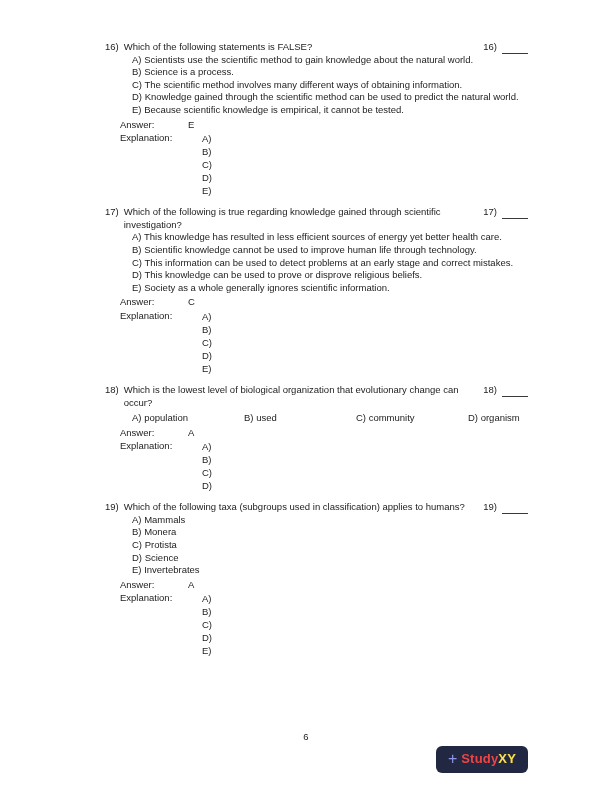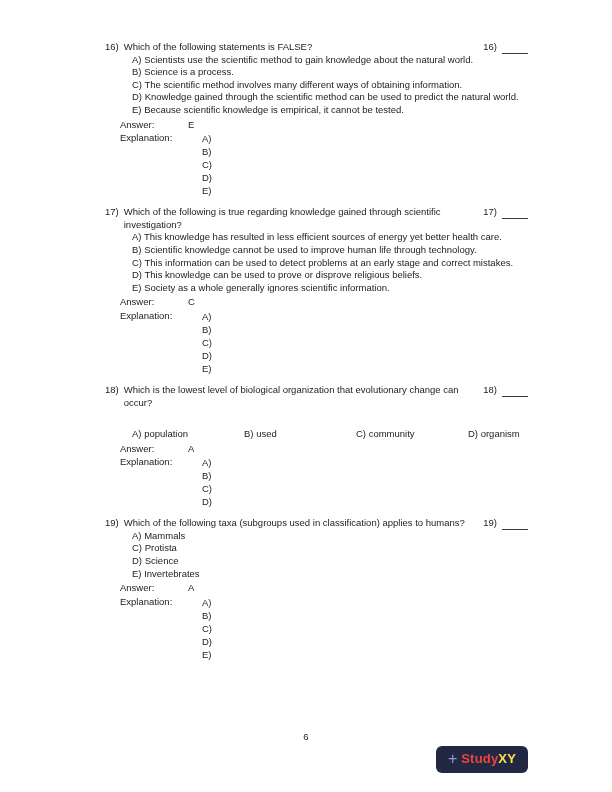--- a/index.html
+++ b/index.html
@@ -15,21 +15,21 @@
   .q-row { display:flex; justify-content:space-between; align-items:flex-start; }
   .q-line { display:flex; }
   .q-num { margin-right:5px; white-space:nowrap; }
   .q-margin { white-space:nowrap; margin-left:10px; display:flex; align-items:flex-end; }
   .blank {
     display:inline-block; width:26px; height:10px;
     border-bottom:1px solid #3a3a3a; margin-left:5px;
   }
   .options { margin-left:27px; }
   .option { white-space:nowrap; }
-  .options-inline { display:flex; margin-left:27px; margin-top:19px;align-items:center; }
+  .options-inline { display:flex; margin-left:27px; margin-top:3px;align-items:center; }
   .option-inline { width:112px; white-space:nowrap; }
   .option-inline:last-child { width:auto; }
   .answer-line { margin-left:15px; margin-top:2px; display:flex; }
   .label-w { width:68px; flex:0 0 68px; }
   .explanation { margin-left:15px; margin-top:1px; display:flex; align-items:flex-start;gap:14px; }
   .exp-items > div { line-height:13px; }
   .footer-page-num {
     position:absolute; left:0; right:0; top:731px;
     text-align:center; font-size:9.5px; color:#1c1c1c;
   }
@@ -157,20 +157,21 @@
           <span class="q-num">19)</span>
           <span>Which of the following taxa (subgroups used in classification) applies to humans?</span>
         </div>
         <div class="q-margin">
           <span>19)</span>
           <span class="blank"></span>
         </div>
       </div>
       <div class="options">
         <div class="option">A) Mammals</div>
+        <div class="option">B) Monera</div>
         <div class="option">C) Protista</div>
         <div class="option">D) Science</div>
         <div class="option">E) Invertebrates</div>
       </div>
       <div class="answer-line">
         <span class="label-w">Answer:</span>
         <span>A</span>
       </div>
       <div class="explanation">
         <span class="label-w">Explanation:</span>

